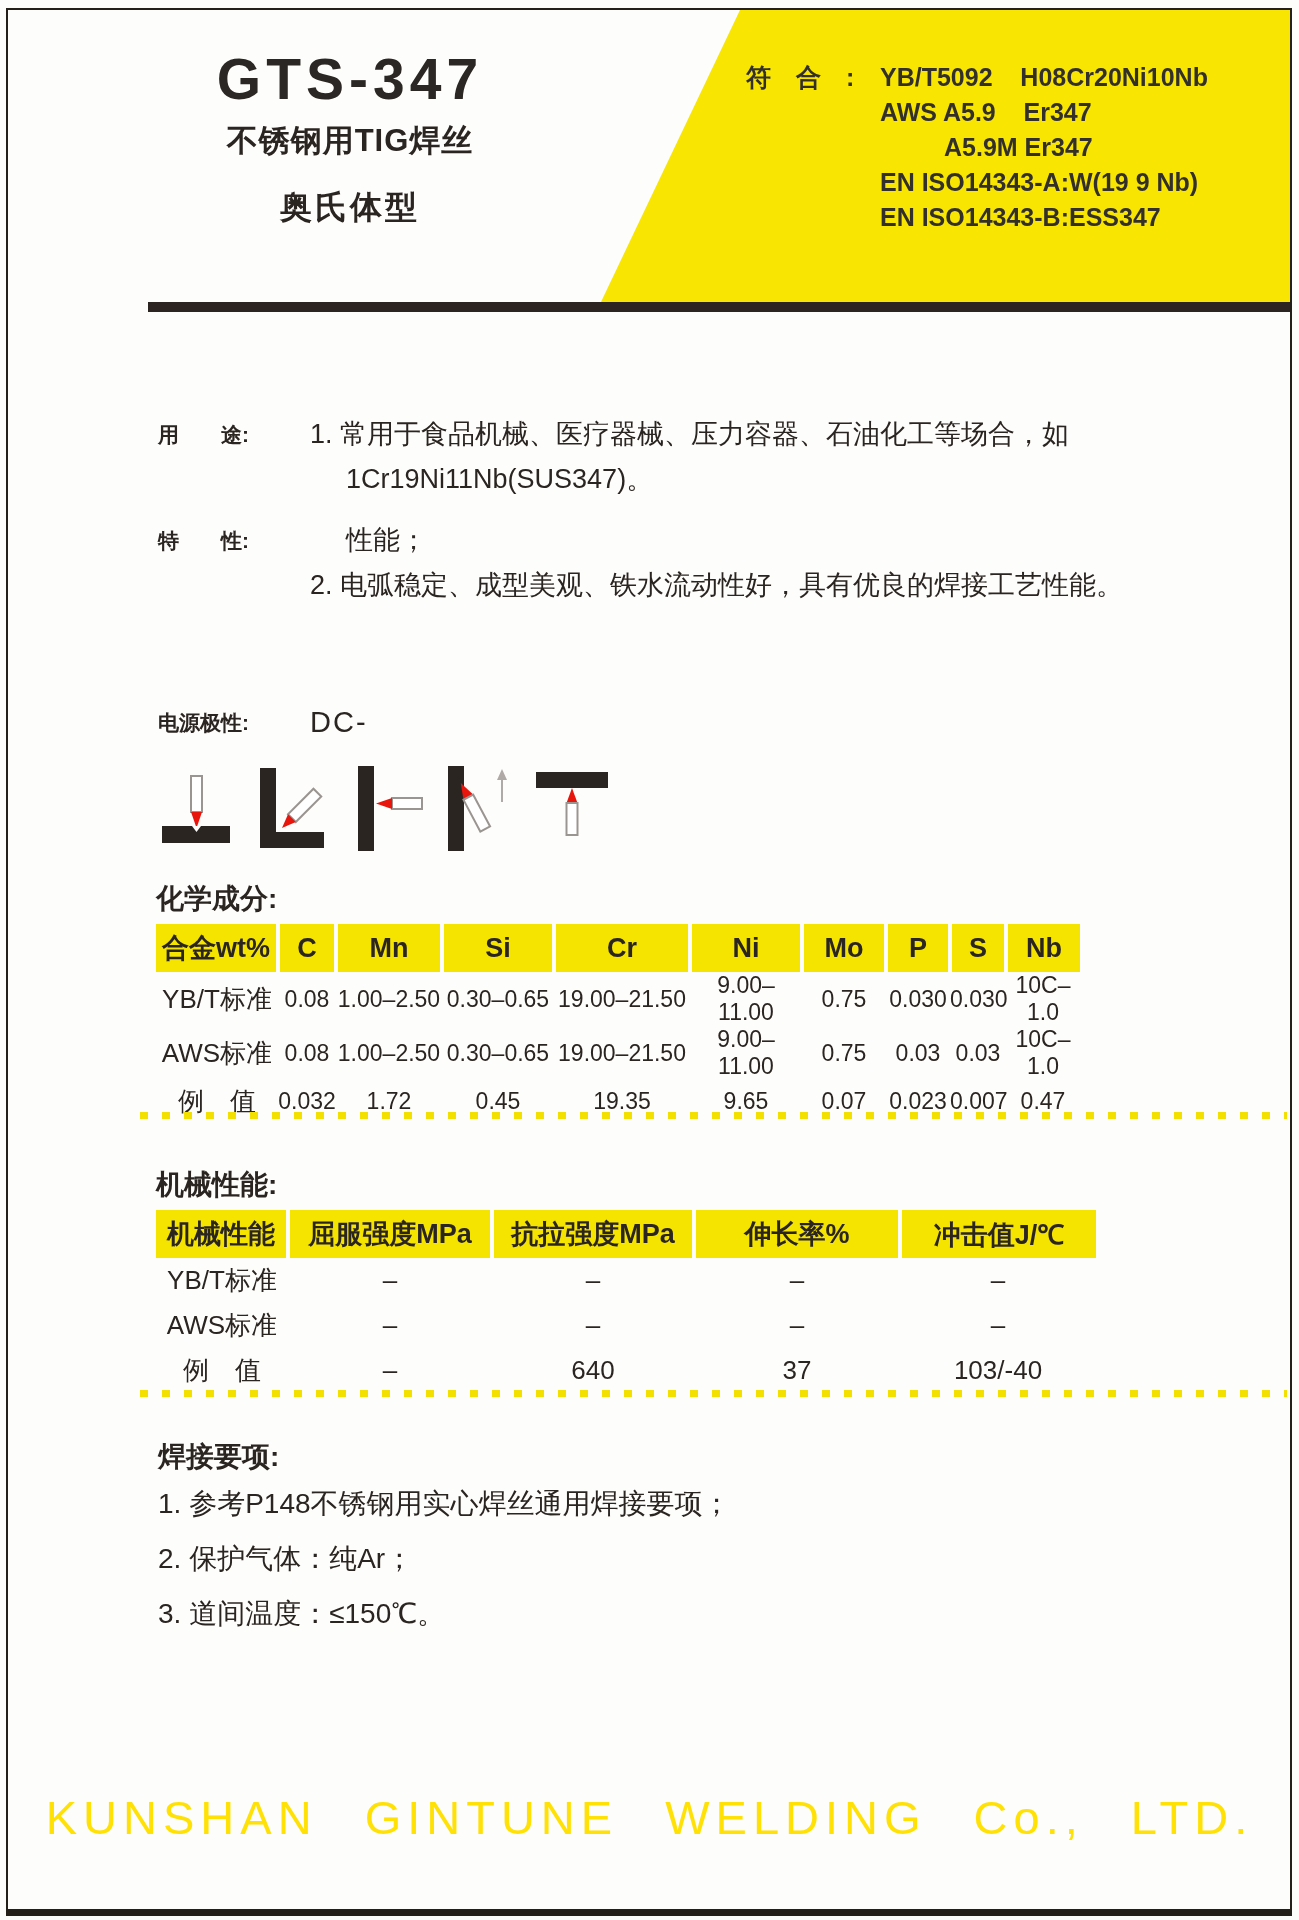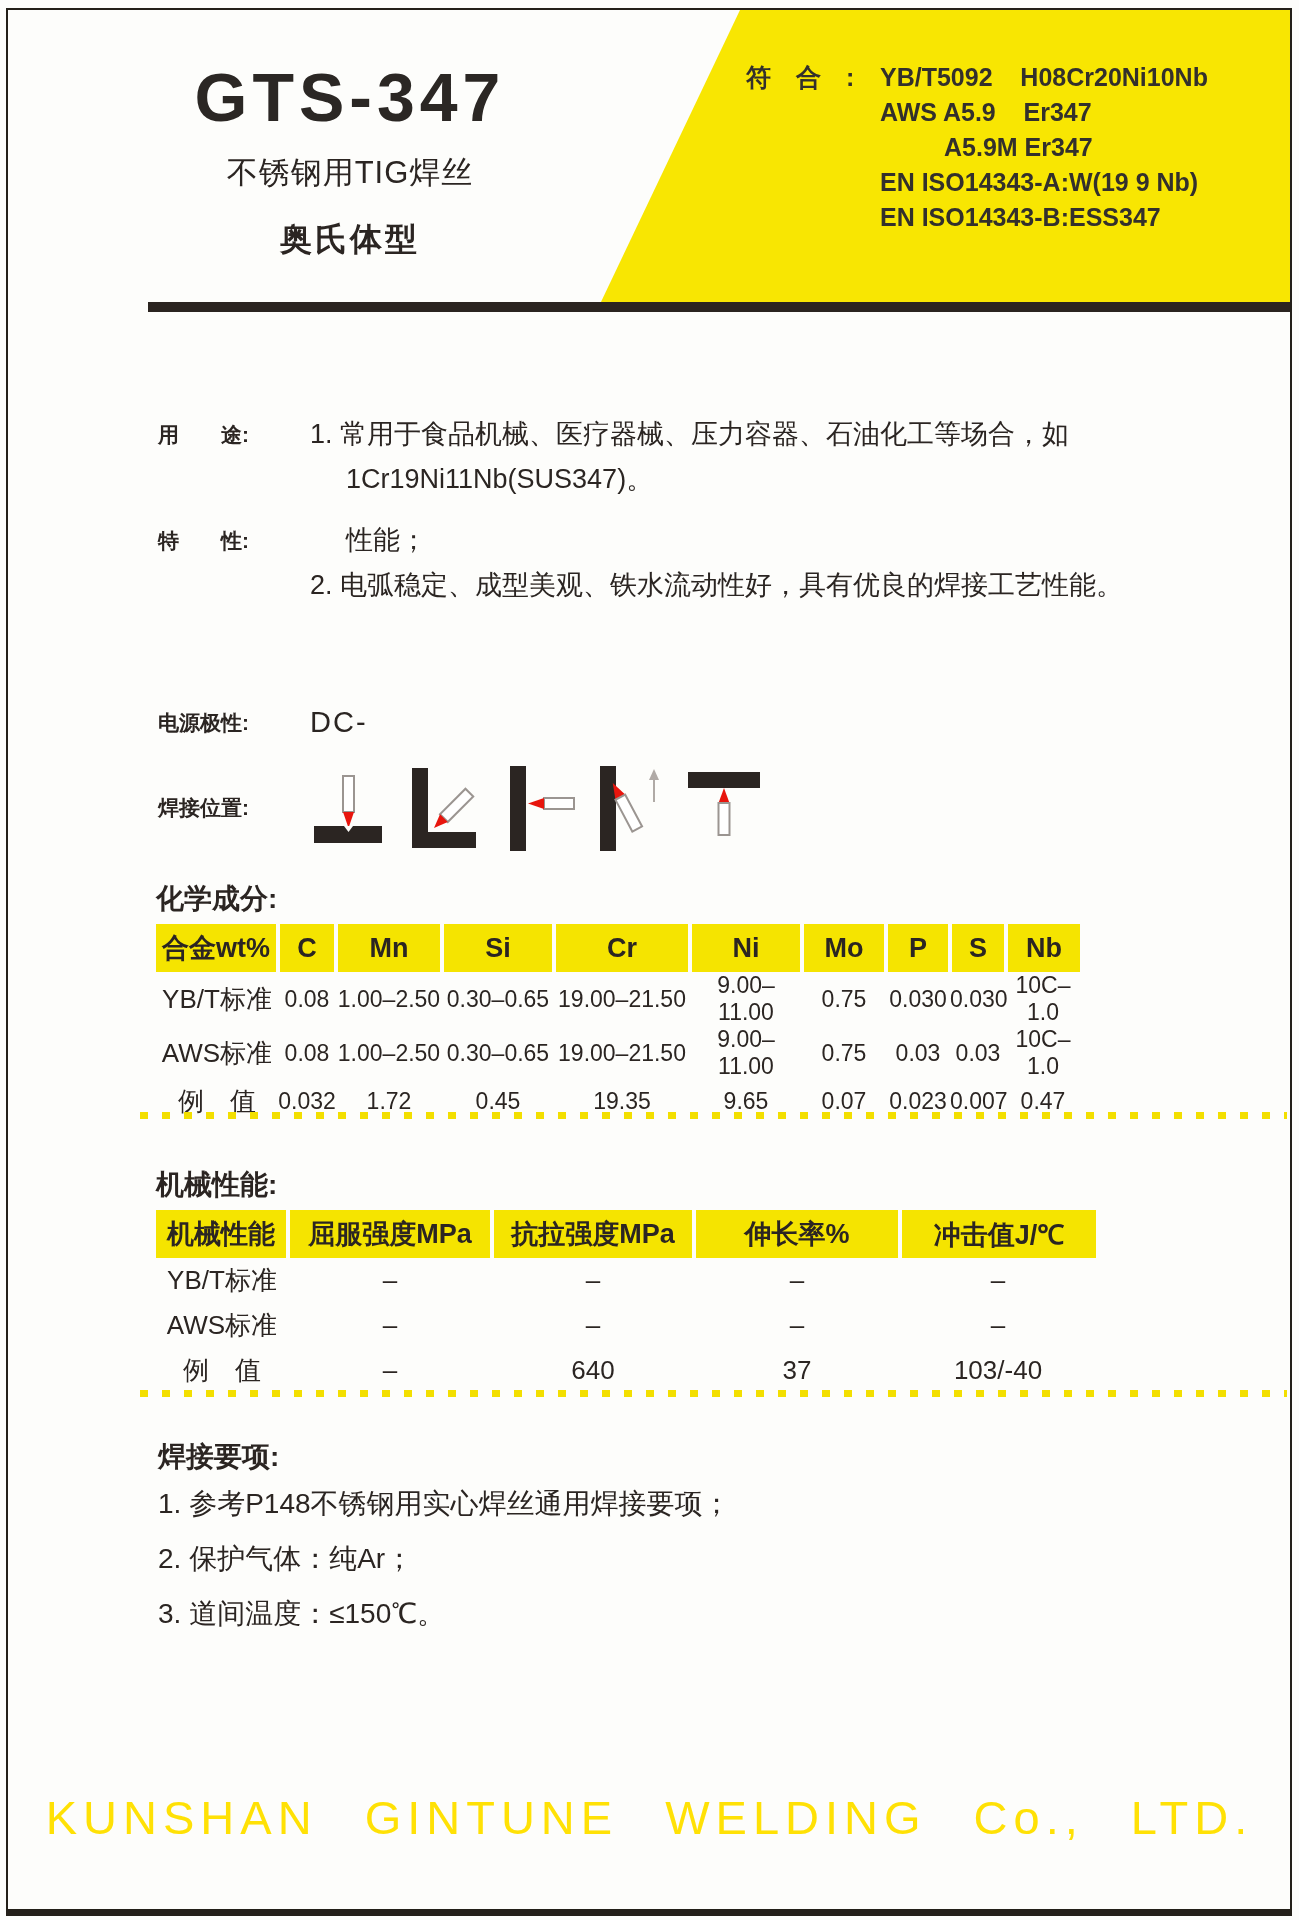--- a/index.html
+++ b/index.html
@@ -15,22 +15,22 @@
   
   .yellow-banner { position:absolute; top:10px; left:600px; right:9px; height:294px;
     background:#F8E602; clip-path:polygon(140px 0,100% 0,100% 100%,0 100%); }
   .standards { position:absolute; left:146px; top:50px; font-size:25px; font-weight:bold; line-height:35px; color:#33302c; }
   .std-line { white-space:pre; }
   .std-label { display:inline-block; width:134px; white-space:pre; }
   .ml { margin-left:134px; }
   .indent { margin-left:198px; }
 
   .title-block { position:absolute; left:128px; top:46px; width:444px; text-align:center; }
-  .title-block h1 { margin:12px; font-size:68px; font-weight:bold; letter-spacing:5px; color:#2b2724; }
-  .sub1 { font-size:31px; font-weight:normal; margin-top:16px; letter-spacing:1px; }
+  .title-block h1 { margin:0; font-size:57px; font-weight:bold; letter-spacing:5px; color:#2b2724; }
+  .sub1 { font-size:31px; font-weight:bold; margin-top:8px; letter-spacing:1px; }
   .sub2 { font-size:32px; font-weight:bold; margin-top:24px; letter-spacing:3px; }
   .header-rule { position:absolute; left:148px; right:9px; top:302px; height:10px; background:#2b2420; }
 
   
   .sec { position:absolute; left:158px; right:40px; display:flex; align-items:flex-start; }
   .sec-label { flex:none; width:152px; font-weight:bold; font-size:21px; line-height:45px; white-space:pre; }
   .sec-content { font-size:27px; line-height:45px; }
   .ind { margin-left:36px; }
   .sec-usage { top:412px; }
   .sec-feature { top:518px; }
@@ -110,21 +110,20 @@
       <div>2. 电弧稳定、成型美观、铁水流动性好，具有优良的焊接工艺性能。</div>
     </div>
   </div>
 
   <div class="sec sec-power">
     <div class="sec-label">电源极性:</div>
     <div class="power-value">DC-</div>
   </div>
 
   <div class="sec sec-weldpos">
-    <div class="sec-label">焊接位置:</div>
     <div class="icons-row">
       <svg width="78" height="85" viewBox="0 0 78 85">
         <rect x="33" y="10" width="11" height="36" fill="#fff" stroke="#9b9591" stroke-width="2"></rect>
         <polygon points="33,46 44,46 38.5,62" fill="#E8150D"></polygon>
         <rect x="4" y="60" width="68" height="17" fill="#2b2522"></rect>
         <polygon points="34,60 43,60 38.5,66" fill="#fdfdfb"></polygon>
       </svg>
       <svg width="78" height="85" viewBox="0 0 78 85">
         <rect x="8" y="2" width="16" height="80" fill="#2b2522"></rect>
         <rect x="8" y="66" width="64" height="16" fill="#2b2522"></rect>

